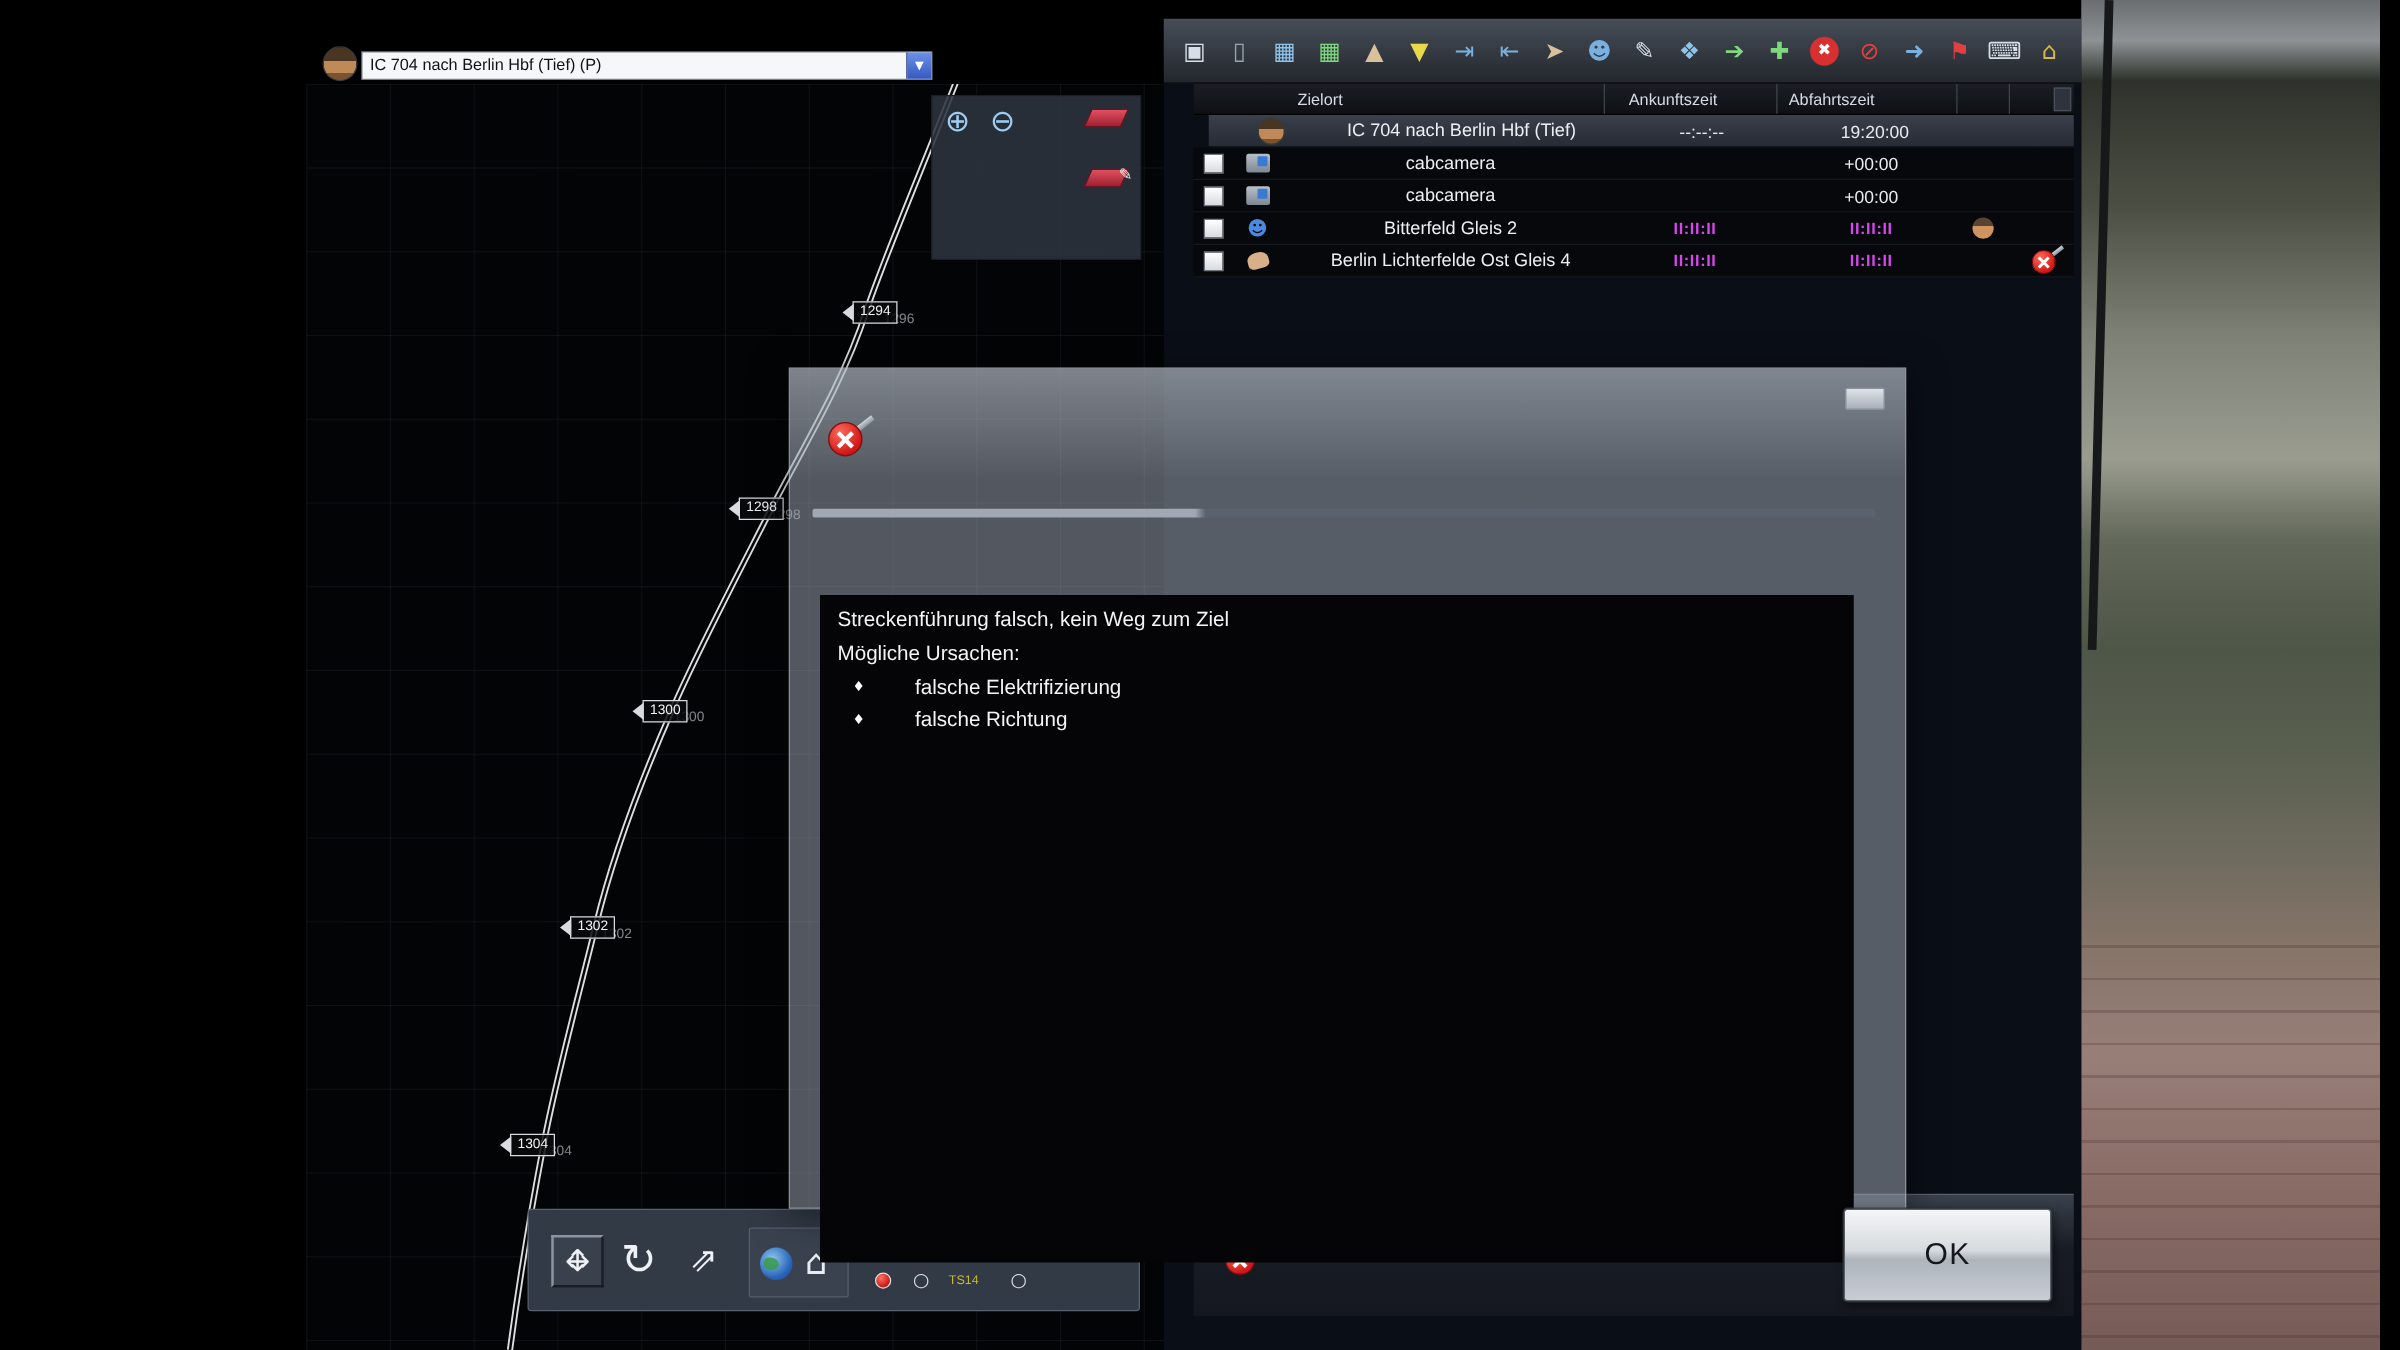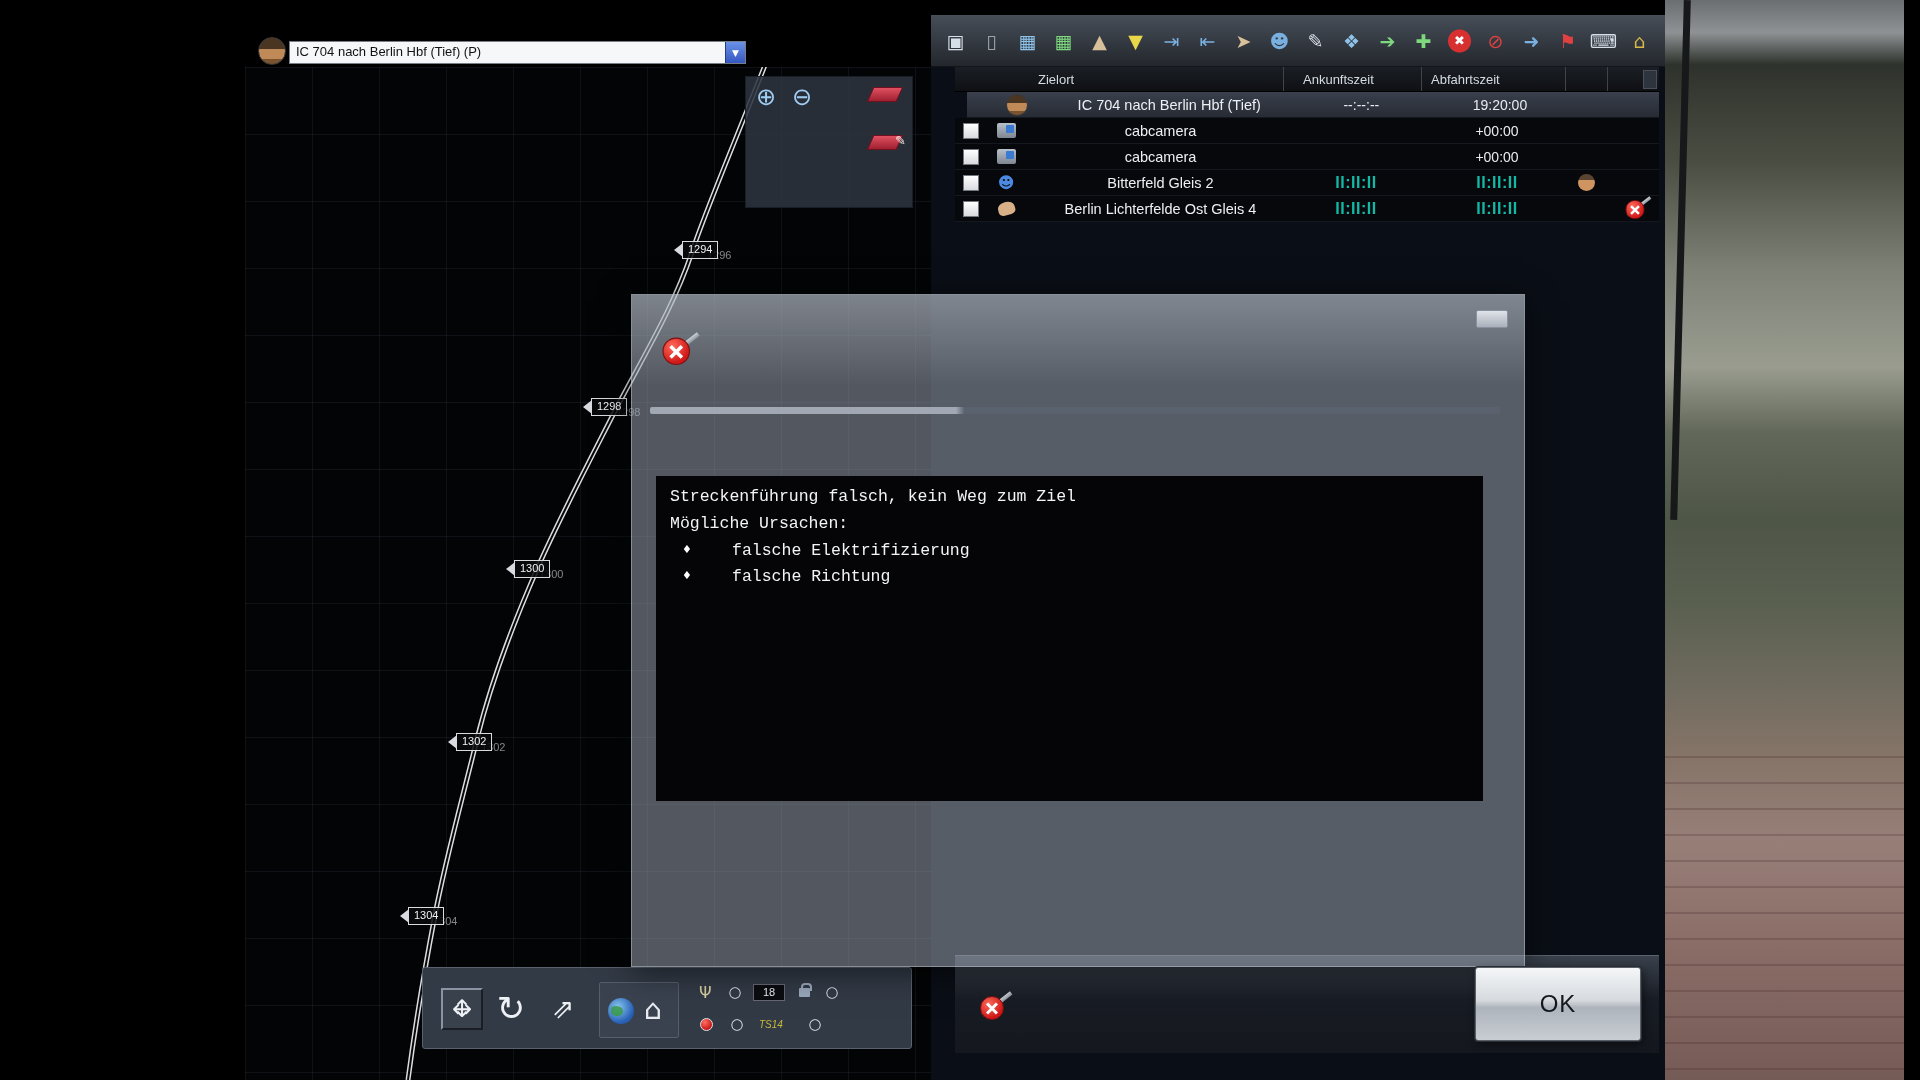--- a/index.html
+++ b/index.html
@@ -77,21 +77,21 @@
   .tr { display:flex; height:26px; align-items:center; background:#07080b; border-bottom:1px solid #15181e;
     cursor:pointer; position:relative; }
   .tr.selected { background:linear-gradient(#3a404c,#262b34);margin-left:12px; }
   .td-cb { width:35px; display:flex; align-items:center; padding-left:8px; height:100%; }
   .td-ic { width:32px; display:flex; align-items:center; justify-content:center; height:100%; }
   .td-label { width:261px; padding-left:16px; font-size:14.5px; color:#eceff3; white-space:nowrap; overflow:hidden; }
   .td-arr { width:138px; padding-left:8px; font-size:14px; color:#e8ebef; }
   .td-dep { width:144px; padding-left:8px; font-size:14px; color:#e8ebef; }
   .td-c4 { width:42px; display:flex; align-items:center; justify-content:center; height:100%; }
   .td-c5 { width:52px; height:100%; position:relative; }
-  .t-red { color:#14b8a6; font-weight:bold; letter-spacing:.5px; font-size:16px; }
+  .t-red { color:#d946ef; font-weight:bold; letter-spacing:.5px; font-size:13px; }
   .checkbox { width:16px; height:16px; background:linear-gradient(#ffffff,#d8dade); border:1px solid #70777f; cursor:pointer; }
   .ic-cam { width:19px; height:15px; background:linear-gradient(#b8c0ca,#7e8692); border-radius:2px; position:relative; }
   .ic-cam::after { content:""; position:absolute; right:2px; top:2px; width:8px; height:8px; background:#3a7ad0; border-radius:1px; }
   .ic-person { font-family:"DejaVu Sans", sans-serif; font-size:16px; color:#4a8ae0; }
   .ic-hand { width:17px; height:13px; background:#d8b088; border-radius:45% 45% 30% 30%; transform:rotate(-15deg); }
   .ic-face { width:17px; height:17px; border-radius:50%; background:linear-gradient(180deg,#5a4330 0 38%,#cf9560 38%); }
   .row-avatar { width:22px; height:22px; border-radius:50%;
     background:linear-gradient(180deg,#4a3422 0 42%, #c08a58 42% 80%, #7a5430 80%); border:1px solid #3a3a3a; }
 
   
@@ -108,22 +108,22 @@
   .dialog { position:absolute; left:386px; top:279px; width:894px; height:673px;
     background:rgba(150,158,172,.55); border:1px solid rgba(205,210,220,.45);
     box-shadow:0 6px 30px rgba(0,0,0,.5); z-index:30; }
   .dlg-titleband { position:absolute; left:0; top:0; width:100%; height:90px;
     background:linear-gradient(rgba(205,211,221,.35), rgba(150,158,172,0)); }
   .dlg-corner { position:absolute; right:16px; top:15px; width:32px; height:18px;
     background:linear-gradient(#dfe3e9,#aab0ba); border:1px solid #8a90a0; border-radius:2px; cursor:pointer; }
   .dlg-redx { position:absolute; left:30px; top:34px; transform:scale(1.15); }
   .dlg-divider { position:absolute; left:18px; top:112px; width:850px; height:7px; border-radius:2px;
     background:linear-gradient(90deg, rgba(175,182,194,.85) 0 36%, rgba(92,100,114,.7) 37% 100%); }
-  .dlg-content { position:absolute; left:24px; top:181px; width:827px; height:325px;
-    background:#050507; color:#f2f4f6; font-size:16.5px; line-height:1.3; padding:10px 14px;font-family:Liberation Mono, monospace; }
+  .dlg-content { position:absolute; left:24px; top:181px; width:827px; height:534px;
+    background:#050507; color:#f2f4f6; font-size:16.5px; line-height:1.3; padding:10px 14px; }
   .dlg-msg { margin-bottom:6px; }
   .dlg-causes-h { margin-bottom:2px; }
   ul.causes { list-style:none; }
   ul.causes li { position:relative; padding-left:62px; margin-top:5px; }
   ul.causes li::before { content:"♦"; position:absolute; left:12px; top:3px; font-size:11px; color:#fff;
     font-family:"DejaVu Sans", sans-serif; }
 
   
   .bottom-left-toolbar { position:absolute; left:177px; top:952px; width:490px; height:82px;
     background:#323a46; border:1px solid #5a6270; border-radius:3px; z-index:10; }
@@ -150,21 +150,21 @@
   .cat-glyph { color:#d8d0a0; font-size:16px; margin-left:8px; width:24px; }
   .circ { color:#dfe4ea; font-size:15px; width:24px; text-align:center; cursor:pointer; }
   .val-box { width:32px; height:17px; background:#0a0c10; border:1px solid #667; color:#e8ecf2;
     font-size:11px; display:flex; align-items:center; justify-content:center; margin:0 6px; }
   .mini-lock { width:11px; height:9px; background:#9aa8bc; border-radius:1px; position:relative;
     margin:0 10px 0 8px; cursor:pointer; }
   .mini-lock::before { content:""; position:absolute; left:2px; top:-5px; width:7px; height:6px;
     border:2px solid #9aa8bc; border-bottom:none; border-radius:4px 4px 0 0; }
   .sig-red { width:13px; height:13px; border-radius:50%; margin-left:9px; margin-right:12px;
     background:radial-gradient(circle at 35% 30%,#ff7060,#c81818 70%); border:1px solid #e0e4e8; cursor:pointer; }
-  .ts-label { color:#c8b838; font-size:10px; width:44px; margin-left:10px;font-style:italic; }
+  .ts-label { color:#c8b838; font-size:10px; width:44px; margin-left:10px; }
 
   .bottom-right-panel { position:absolute; left:710px; top:940px; width:704px; height:98px;
     background:linear-gradient(#3a414c, #181c24 45%, #14171e); border-top:1px solid #5a626e; z-index:5; }
   .brp-redx { position:absolute; left:22px; top:30px; }
 
   .ok-button { position:absolute; left:1230px; top:952px; width:166px; height:74px;
     background:linear-gradient(180deg,#f4f6f8 0%,#d6dade 45%,#aeb4bc 55%,#c8cdd3 100%);
     border:1px solid #5a6068; border-radius:3px; box-shadow:0 0 0 1px #2a2e34, 2px 3px 8px rgba(0,0,0,.5);
     display:flex; align-items:center; justify-content:center; font-size:24px; color:#14181e;
     letter-spacing:1px; cursor:pointer; z-index:40; }

